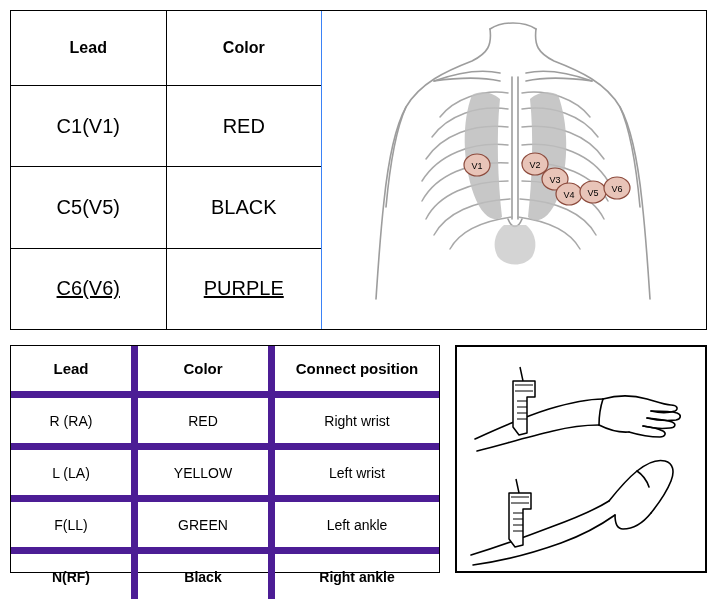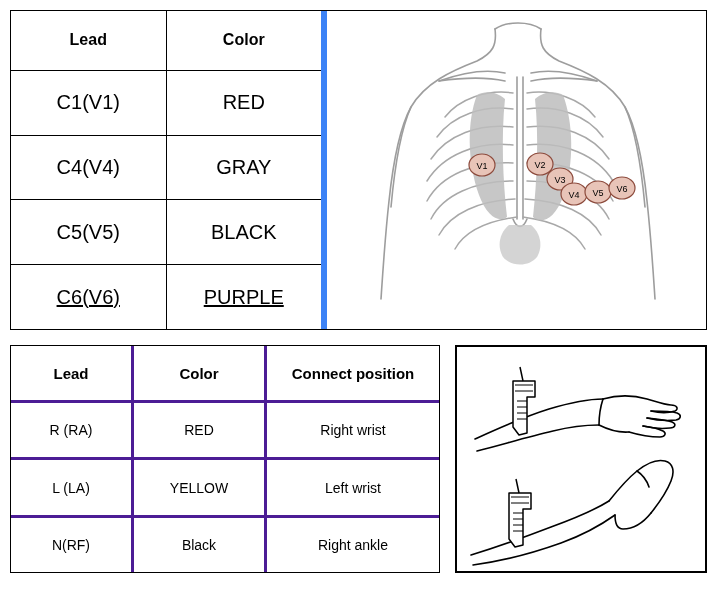--- a/index.html
+++ b/index.html
@@ -55,21 +55,21 @@
   }
   
   .table-chest tr:first-child th { border-top: none; }
   .table-chest tr:last-child td { border-bottom: none; text-decoration: underline; }
   .table-chest th:first-child, .table-chest td:first-child { border-left: none; }
   .table-chest th:last-child, .table-chest td:last-child { border-right: none; }
 
   .chest-figure {
     flex: 1;
     position: relative;
-    border-left: 6px solid #3b82f6;
+    border-left: 1px solid #3b82f6;
     box-sizing: border-box;
     overflow: hidden;
   }
   .chest-figure svg {
     position: absolute;
     left: 0;
     top: 0;
   }
 
   
@@ -82,33 +82,33 @@
     border: 1px solid #000;
     box-sizing: border-box;
   }
   .table-limb {
     width: 100%;
     height: 100%;
     border-collapse: collapse;
     table-layout: fixed;
   }
   .table-limb th, .table-limb td {
-    border: 3px solid #4c1d95;
+    border: 7px solid #4c1d95;
     text-align: center;
     vertical-align: middle;
     font-size: 14px;
     padding: 0;
     height: 45px;
   }
   .table-limb th {
     font-weight: bold;
     font-size: 15px;
   }
   .table-limb tr:first-child th { border-top: none; }
-  .table-limb tr:last-child td { border-bottom: none; }
+  .table-limb tr:last-child td { border-bottom: none; font-weight: bold; }
   .table-limb th:first-child, .table-limb td:first-child { border-left: none; }
   .table-limb th:last-child, .table-limb td:last-child { border-right: none; }
   .col-lead { width: 120px; }
   .col-color { width: 130px; }
 
   .limb-figure {
     position: absolute;
     left: 455px;
     top: 345px;
     width: 252px;
@@ -139,24 +139,20 @@
 
     <table class="table-chest">
       <tbody>
         <tr>
           <th>Lead</th>
           <th>Color</th>
         </tr>
         <tr>
           <td>C1(V1)</td>
           <td>RED</td>
-        </tr>
-        <tr>
-          <td>C4(V4)</td>
-          <td>GRAY</td>
         </tr>
         <tr>
           <td>C5(V5)</td>
           <td>BLACK</td>
         </tr>
         <tr>
           <td>C6(V6)</td>
           <td>PURPLE</td>
         </tr>
       </tbody>
@@ -253,20 +249,25 @@
         </tr>
         <tr>
           <td>R (RA)</td>
           <td>RED</td>
           <td>Right wrist</td>
         </tr>
         <tr>
           <td>L (LA)</td>
           <td>YELLOW</td>
           <td>Left wrist</td>
+        </tr>
+        <tr>
+          <td>F(LL)</td>
+          <td>GREEN</td>
+          <td>Left ankle</td>
         </tr>
         <tr>
           <td>N(RF)</td>
           <td>Black</td>
           <td>Right ankle</td>
         </tr>
       </tbody>
     </table>
   </div>
 

